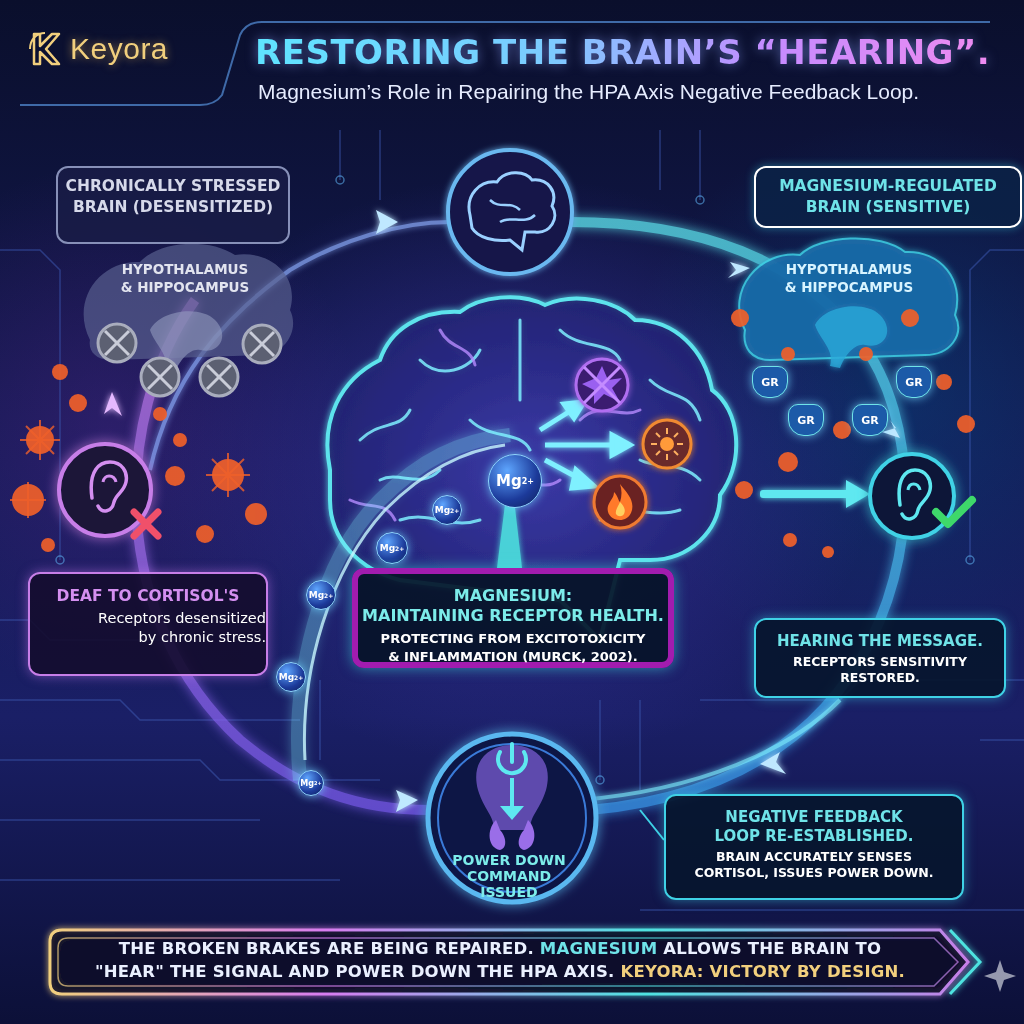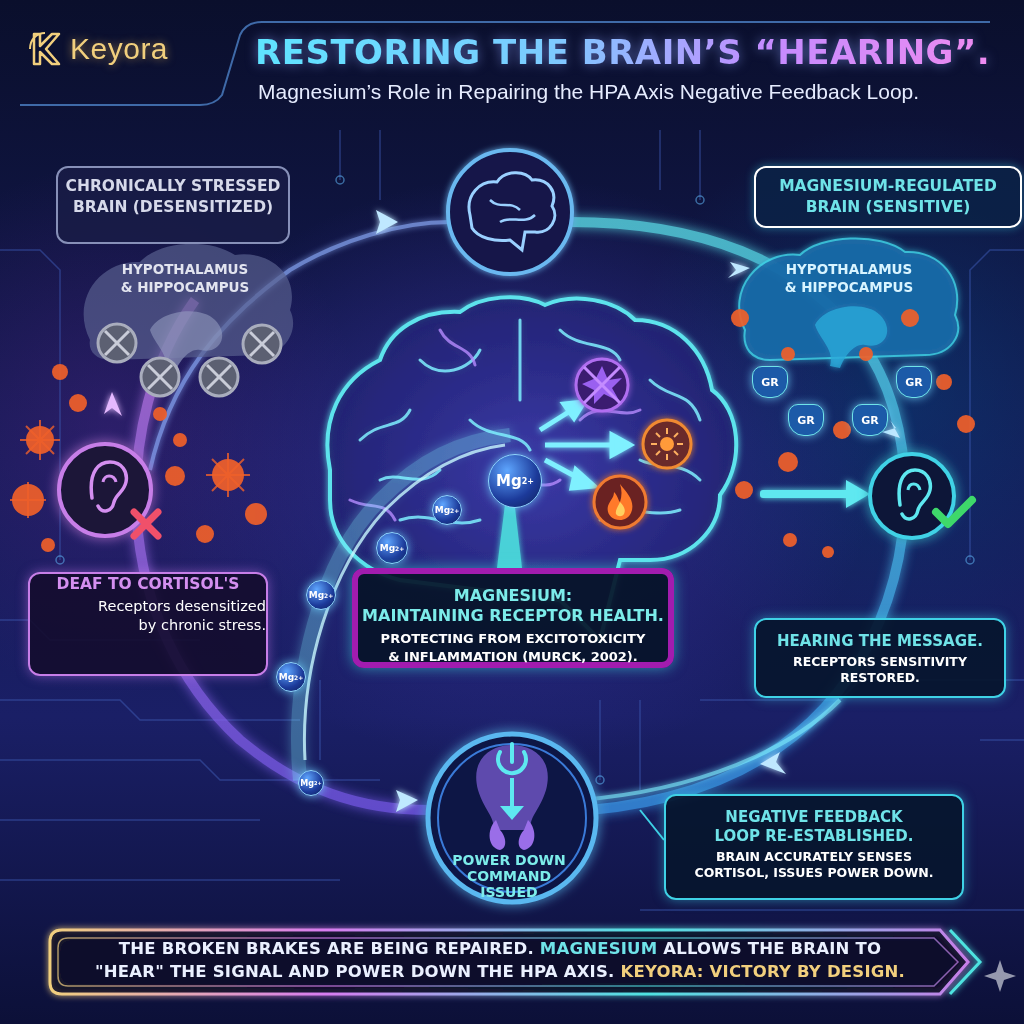--- a/index.html
+++ b/index.html
@@ -17,21 +17,21 @@
   .logo-text{font-family:"Liberation Sans",sans-serif;font-size:30px;color:#f1cf7d;text-shadow:0 0 8px rgba(240,190,90,.6);letter-spacing:.5px;}
   .title{left:255px;top:32px;font-family:"DejaVu Sans",sans-serif;font-weight:bold;font-size:34px;letter-spacing:.5px;
     background:linear-gradient(90deg,#5fe4ff 0%,#7ccbff 40%,#c58bff 70%,#ee8bf0 100%);-webkit-background-clip:text;background-clip:text;color:transparent;
     filter:drop-shadow(0 0 6px rgba(140,160,255,.55));white-space:nowrap;}
   .subtitle{left:258px;top:80px;font-family:"Liberation Sans",sans-serif;font-size:21px;color:#e6ecff;white-space:nowrap;}
   
   .box{position:absolute;border-radius:12px;text-align:center;box-sizing:border-box;}
   .box-stressed{left:56px;top:166px;width:234px;height:78px;border:2px solid #8790b8;background:rgba(25,28,70,.85);color:#d6d9ea;font-weight:bold;font-size:15.5px;line-height:21px;padding-top:8px;}
   .box-regulated{left:712px;top:166px;width:268px;height:62px;border:2px solid #ffffff;background:rgba(10,34,70,.85);color:#6fe3e8;font-weight:bold;font-size:15.5px;line-height:21px;padding-top:8px;box-shadow:0 0 10px rgba(60,210,230,.45);margin-left:42px;}
   .region-label{position:absolute;text-align:center;font-weight:bold;font-size:13.5px;line-height:18px;}
-  .deaf-box{left:28px;top:572px;width:240px;height:104px;border:2px solid #c77ee8;background:rgba(20,12,45,.9);box-shadow:0 0 12px rgba(200,120,240,.5);}
+  .deaf-box{left:28px;top:572px;width:240px;height:104px;border:2px solid #c77ee8;background:rgba(20,12,45,.9);box-shadow:0 0 12px rgba(200,120,240,.5);padding-top:12px;}
   .deaf-title{color:#d48ff0;font-weight:bold;font-size:15.5px;line-height:20px;}
   .deaf-sub{color:#fff;font-size:14.5px;line-height:19px;margin-top:3px;text-align:right;}
   .mg-box{left:352px;top:568px;width:322px;height:100px;border:6px solid #a21caf;background:rgba(6,20,40,.92);box-shadow:0 0 14px rgba(70,230,225,.55);padding-top:12px;}
   .mg-title{color:#7cecea;font-weight:bold;font-size:16px;line-height:20px;}
   .mg-sub{color:#fff;font-weight:bold;font-size:13px;line-height:18px;margin-top:4px;}
   .hear-box{left:754px;top:580px;width:252px;height:80px;border:2px solid #3fd2e6;background:rgba(6,22,46,.92);box-shadow:0 0 12px rgba(60,210,230,.5);padding-top:12px;margin-top:38px;}
   .hear-title{color:#6fe3e8;font-weight:bold;font-size:15px;line-height:19px;}
   .hear-sub{color:#fff;font-weight:bold;font-size:12.5px;line-height:16px;margin-top:3px;}
   .neg-box{left:664px;top:794px;width:300px;height:106px;border:2px solid #3fd2e6;background:rgba(6,22,46,.92);box-shadow:0 0 12px rgba(60,210,230,.5);padding-top:12px;}
   .neg-title{color:#6fe3e8;font-weight:bold;font-size:15px;line-height:19px;}

